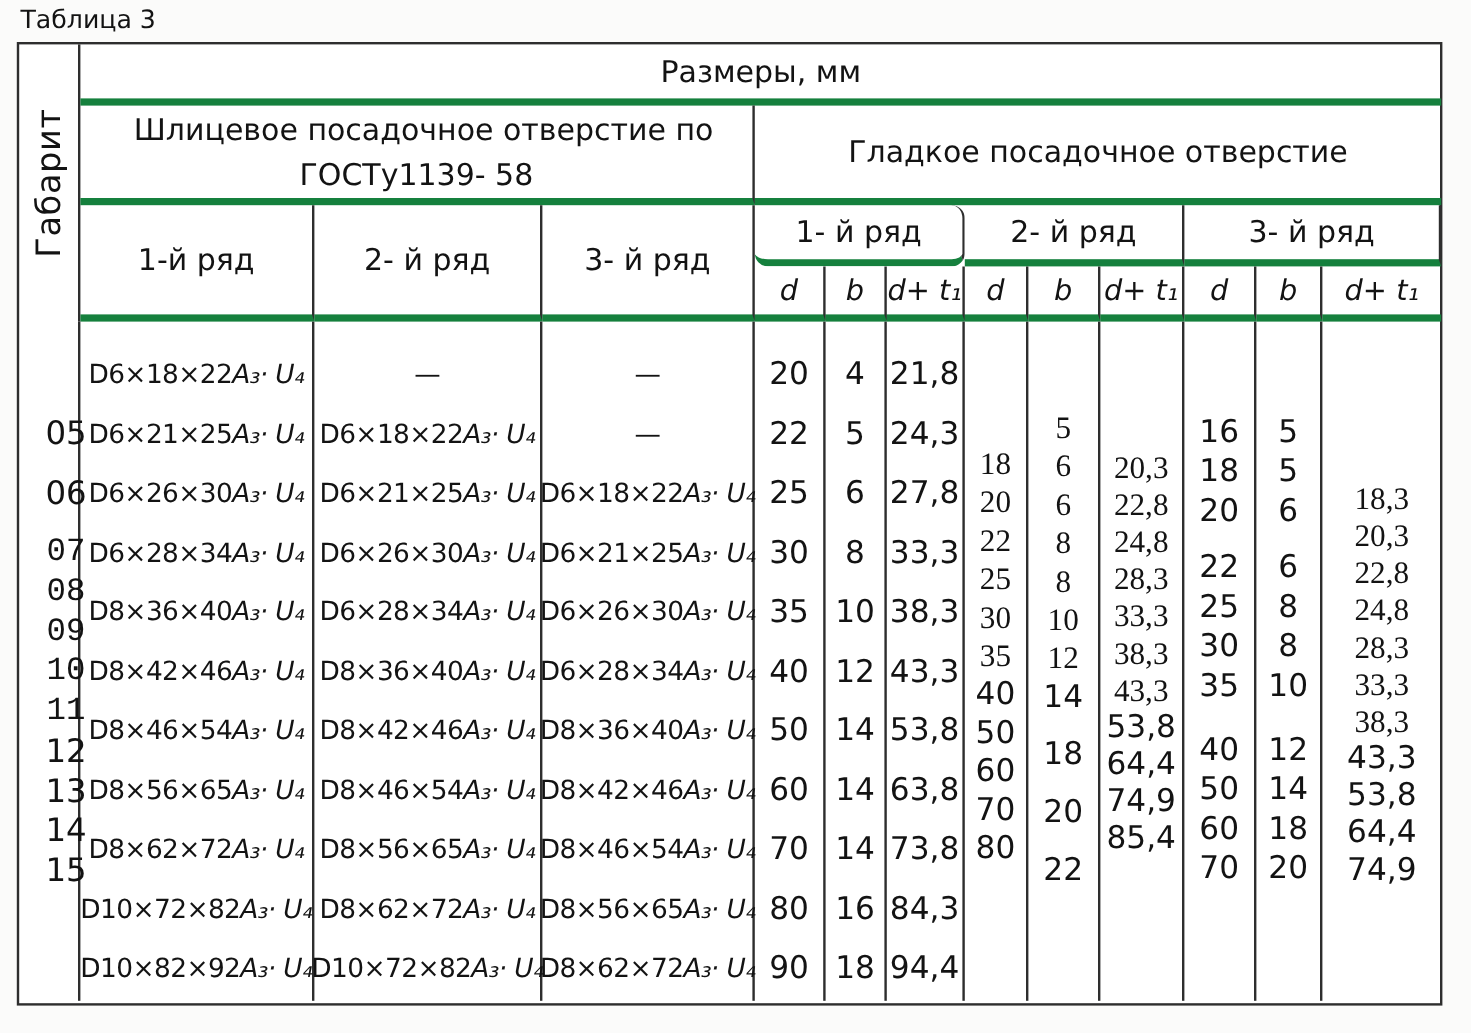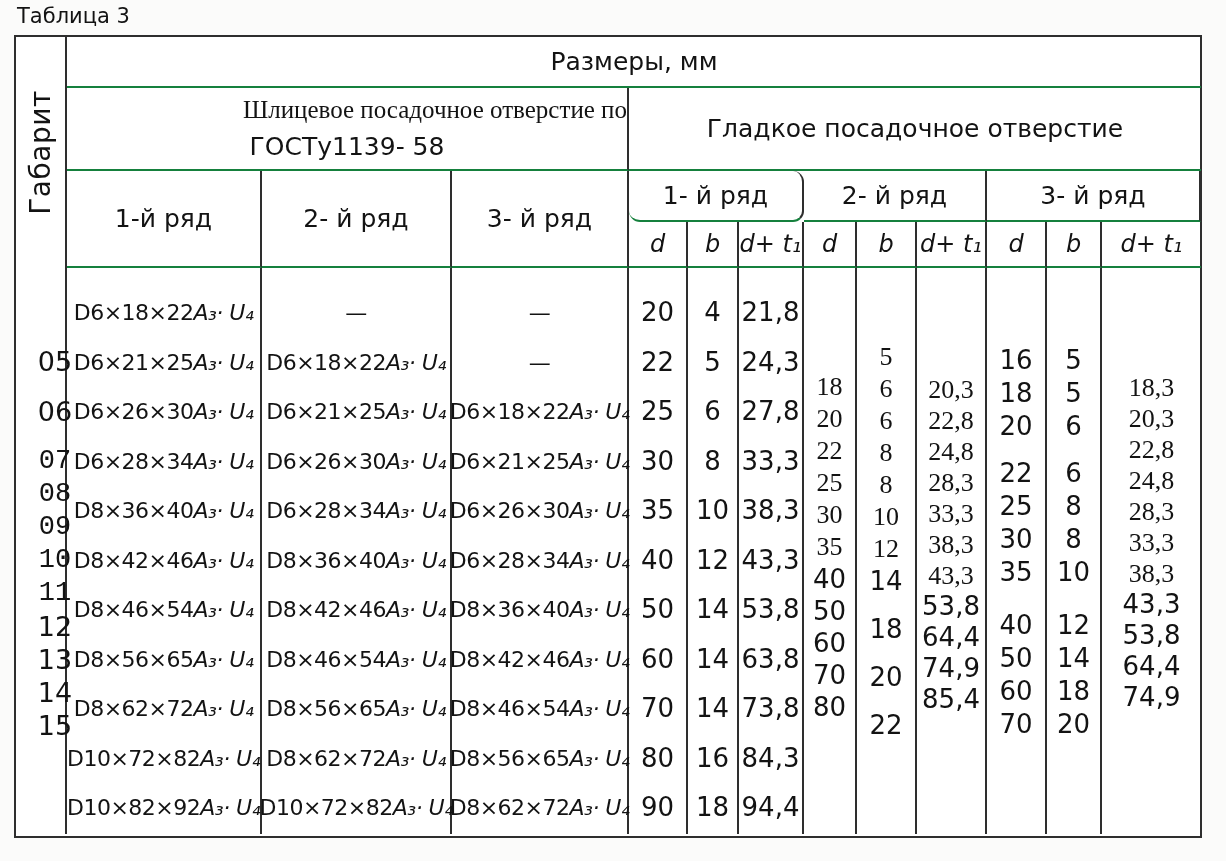--- a/index.html
+++ b/index.html
@@ -21,27 +21,27 @@
     width:1188px;height:803px;
     background:#fff;
     border:2px solid #2e2e2e;
     box-sizing:border-box;
     display:grid;
     grid-template-columns:51px 195px 190px 177px 59px 51px 65px 53px 60px 70px 60px 55px 99px;
     grid-template-rows:51px 83px 51px 46px 566px;
   }
   .cell{box-sizing:border-box;display:flex;align-items:center;justify-content:center;text-align:center;}
   .br{border-right:2px solid #2e2e2e;}
-  .bb{border-bottom:2px solid #15803d;}
+  .bb{border-bottom:6px solid #15803d;}
 
   
   .c-stub{grid-area:1/1/5/2;}
   .c-sizes{grid-area:1/2/2/14;font-size:25px;}
   .c-spl-h{grid-area:2/2/3/5;flex-direction:column;align-items:stretch;justify-content:center;font-size:25px;}
-  .c-spl-h .l1{text-align:right;padding-left:12px;font-family:Liberation Serif, serif;}
+  .c-spl-h .l1{text-align:center;padding-left:12px;}
   .c-spl-h .l2{text-align:center;padding-top:8px;}
   .c-smo-h{grid-area:2/5/3/14;font-size:25px;}
   .c-sr1{grid-area:3/2/5/3;font-size:25px;}
   .c-sr2{grid-area:3/3/5/4;font-size:25px;}
   .c-sr3{grid-area:3/4/5/5;font-size:25px;}
   .c-gr1{grid-area:3/5/4/8;font-size:25px;border-radius:11px;}
   .c-gr2{grid-area:3/8/4/11;font-size:25px;}
   .c-gr3{grid-area:3/11/4/14;font-size:25px;}
   .sub{font-size:24px;font-style:italic;font-family:"DejaVu Sans",sans-serif;}
   .r4c5{grid-area:4/5/5/6}.r4c6{grid-area:4/6/5/7}.r4c7{grid-area:4/7/5/8}
@@ -71,21 +71,21 @@
   .gab{padding-top:77px;font-size:27px;padding-left:29px;}
   .gab .ln{line-height:33px;}
   .gab .ln:nth-child(-n+2){margin-bottom:17px;}
   .gab .ln:nth-child(n+3):nth-child(-n+7){font-family:Liberation Mono, monospace;}
 
   
   .g2d{padding-top:103px;} .g2d .ln{line-height:32px;}
   .g2b{padding-top:73px;}  .g2b .ln{line-height:32px;}
   .g2t{padding-top:106px;} .g2t .ln{line-height:31px;}
   .g3d,.g3b{padding-top:76px;} .g3d .ln,.g3b .ln{line-height:33px;}
-  .g3t{padding-top:104px;} .g3t .ln{line-height:31px;}
+  .g3t{padding-top:104px;margin-top:28px;} .g3t .ln{line-height:31px;}
   .g2b .ln:nth-child(n+9){margin-top:16px;}
   .g3d .ln:nth-child(4),.g3b .ln:nth-child(4){margin-top:14px;}
   .g3d .ln:nth-child(8),.g3b .ln:nth-child(8){margin-top:20px;}
   .g2d .ln:nth-child(-n+6),
   .g2b .ln:nth-child(-n+7),
   .g2t .ln:nth-child(-n+7),
   .g3t .ln:nth-child(-n+7){font-family:"Liberation Serif","DejaVu Serif",serif;}
 </style>
 </head>
 <body>

